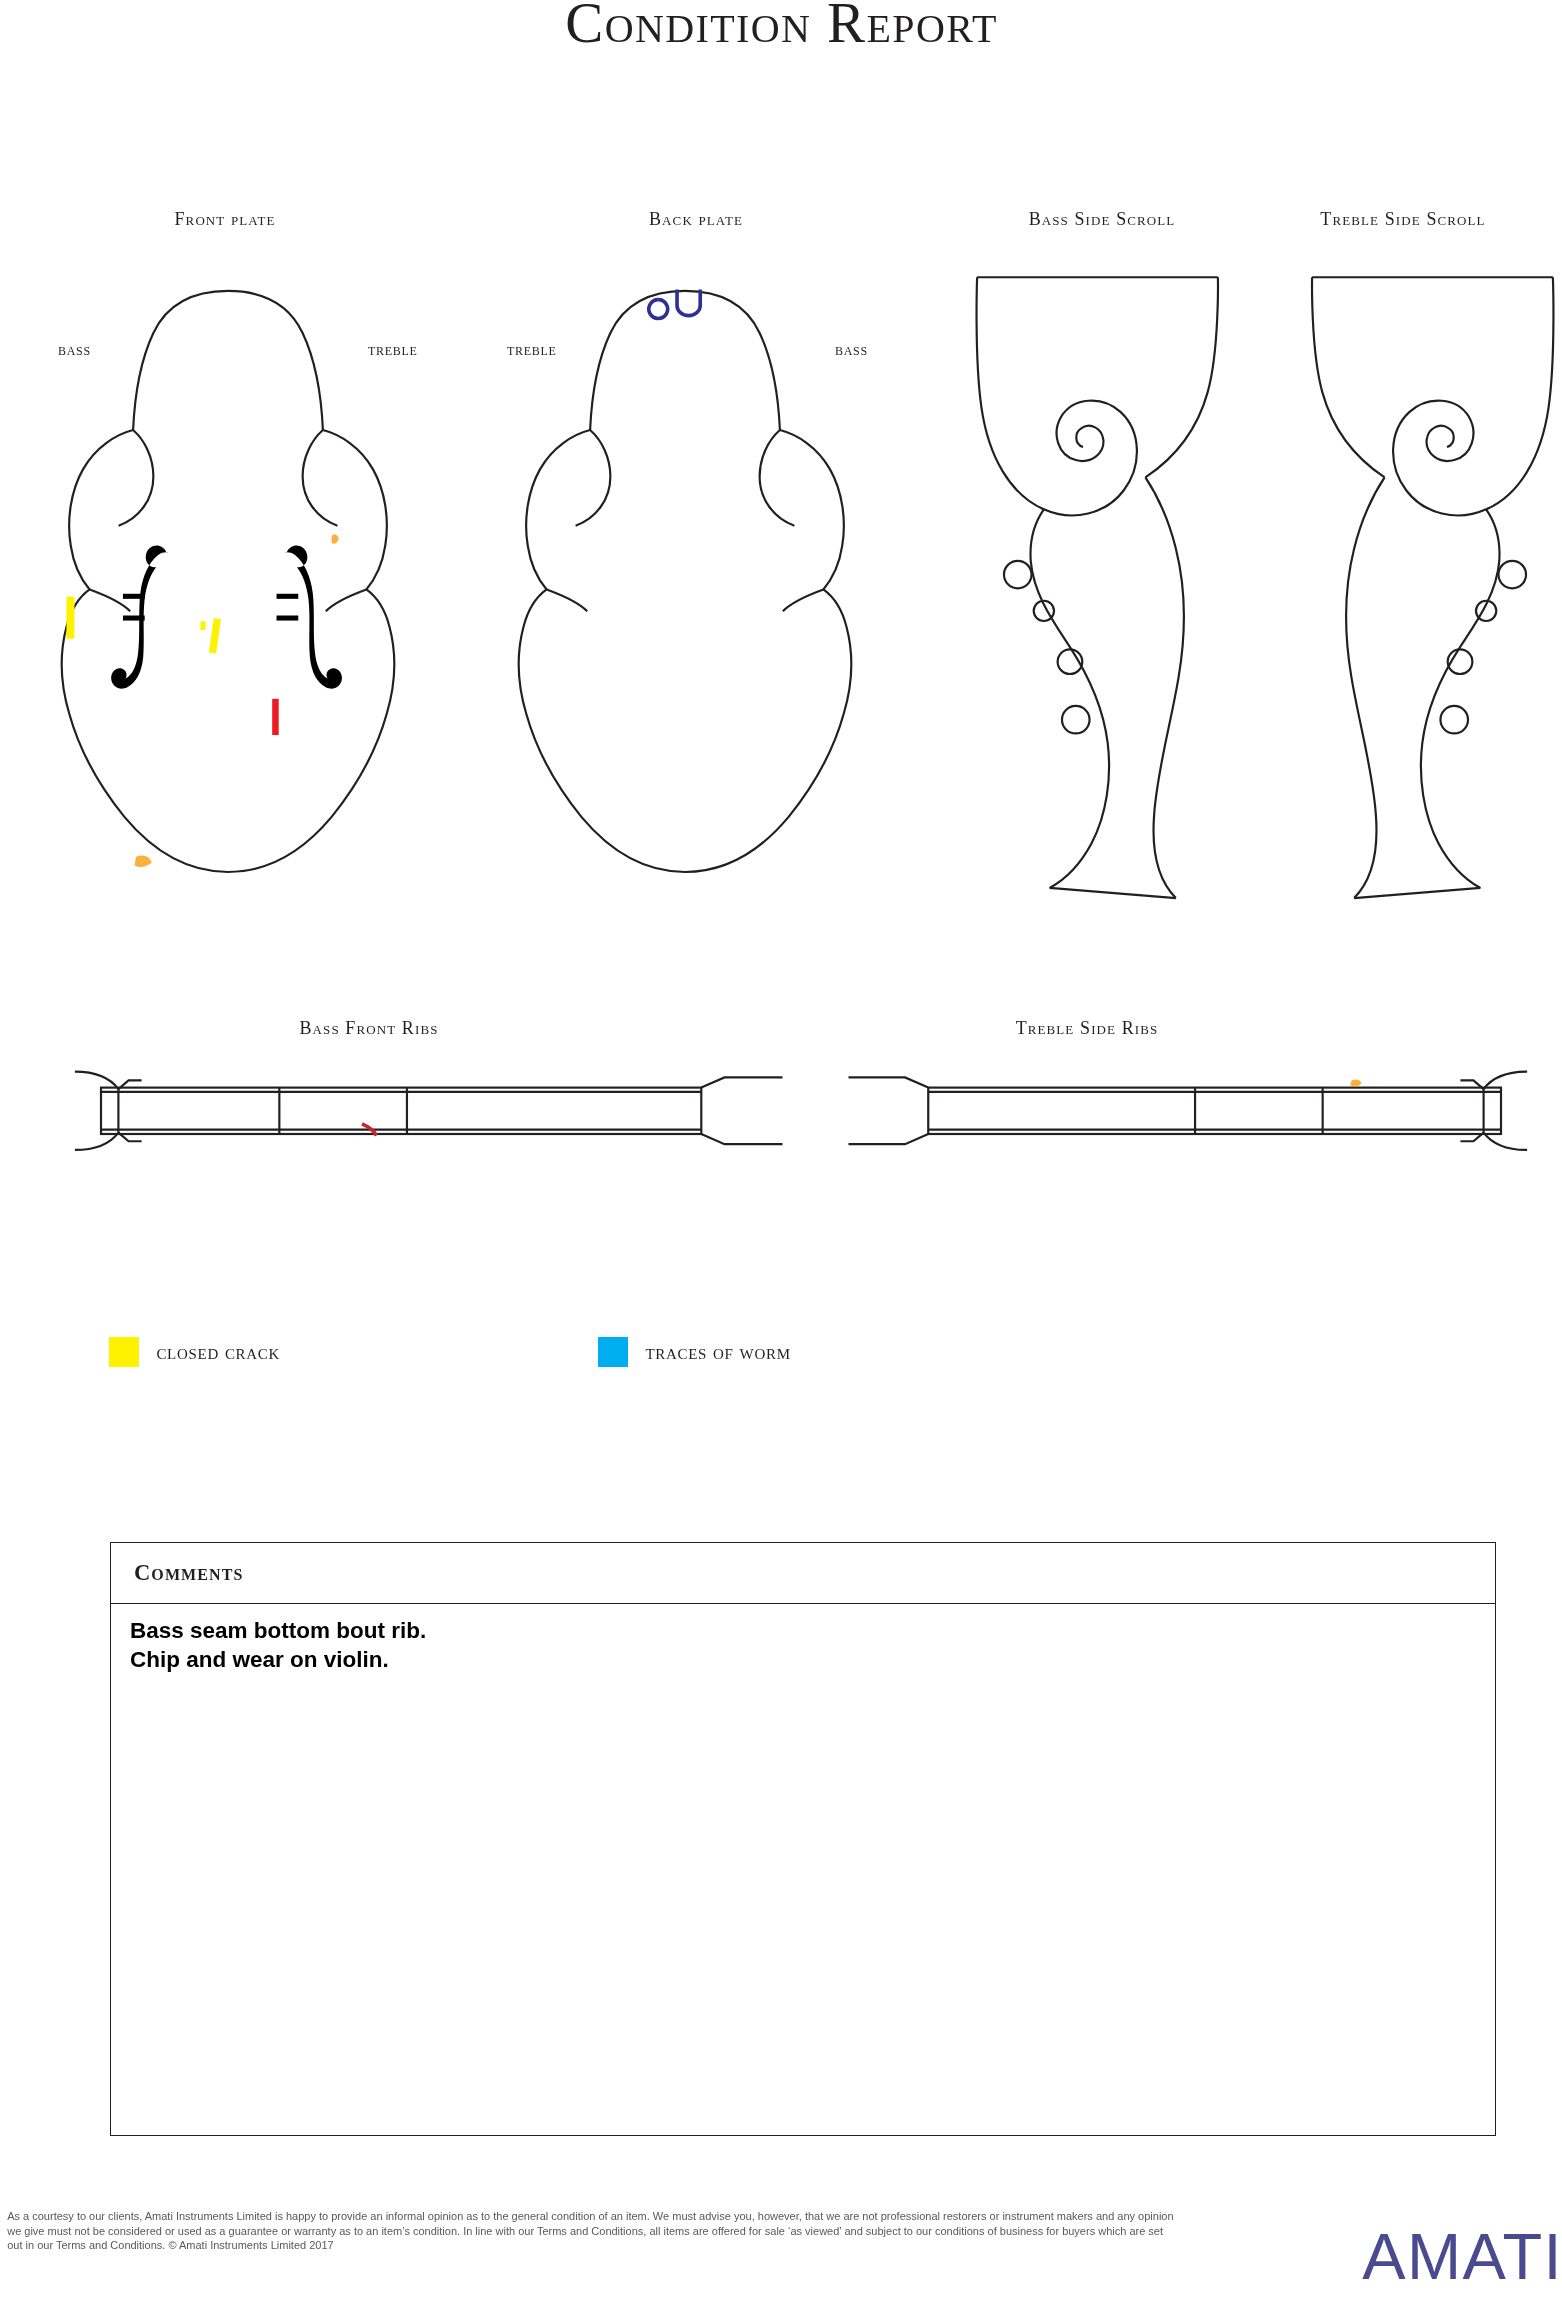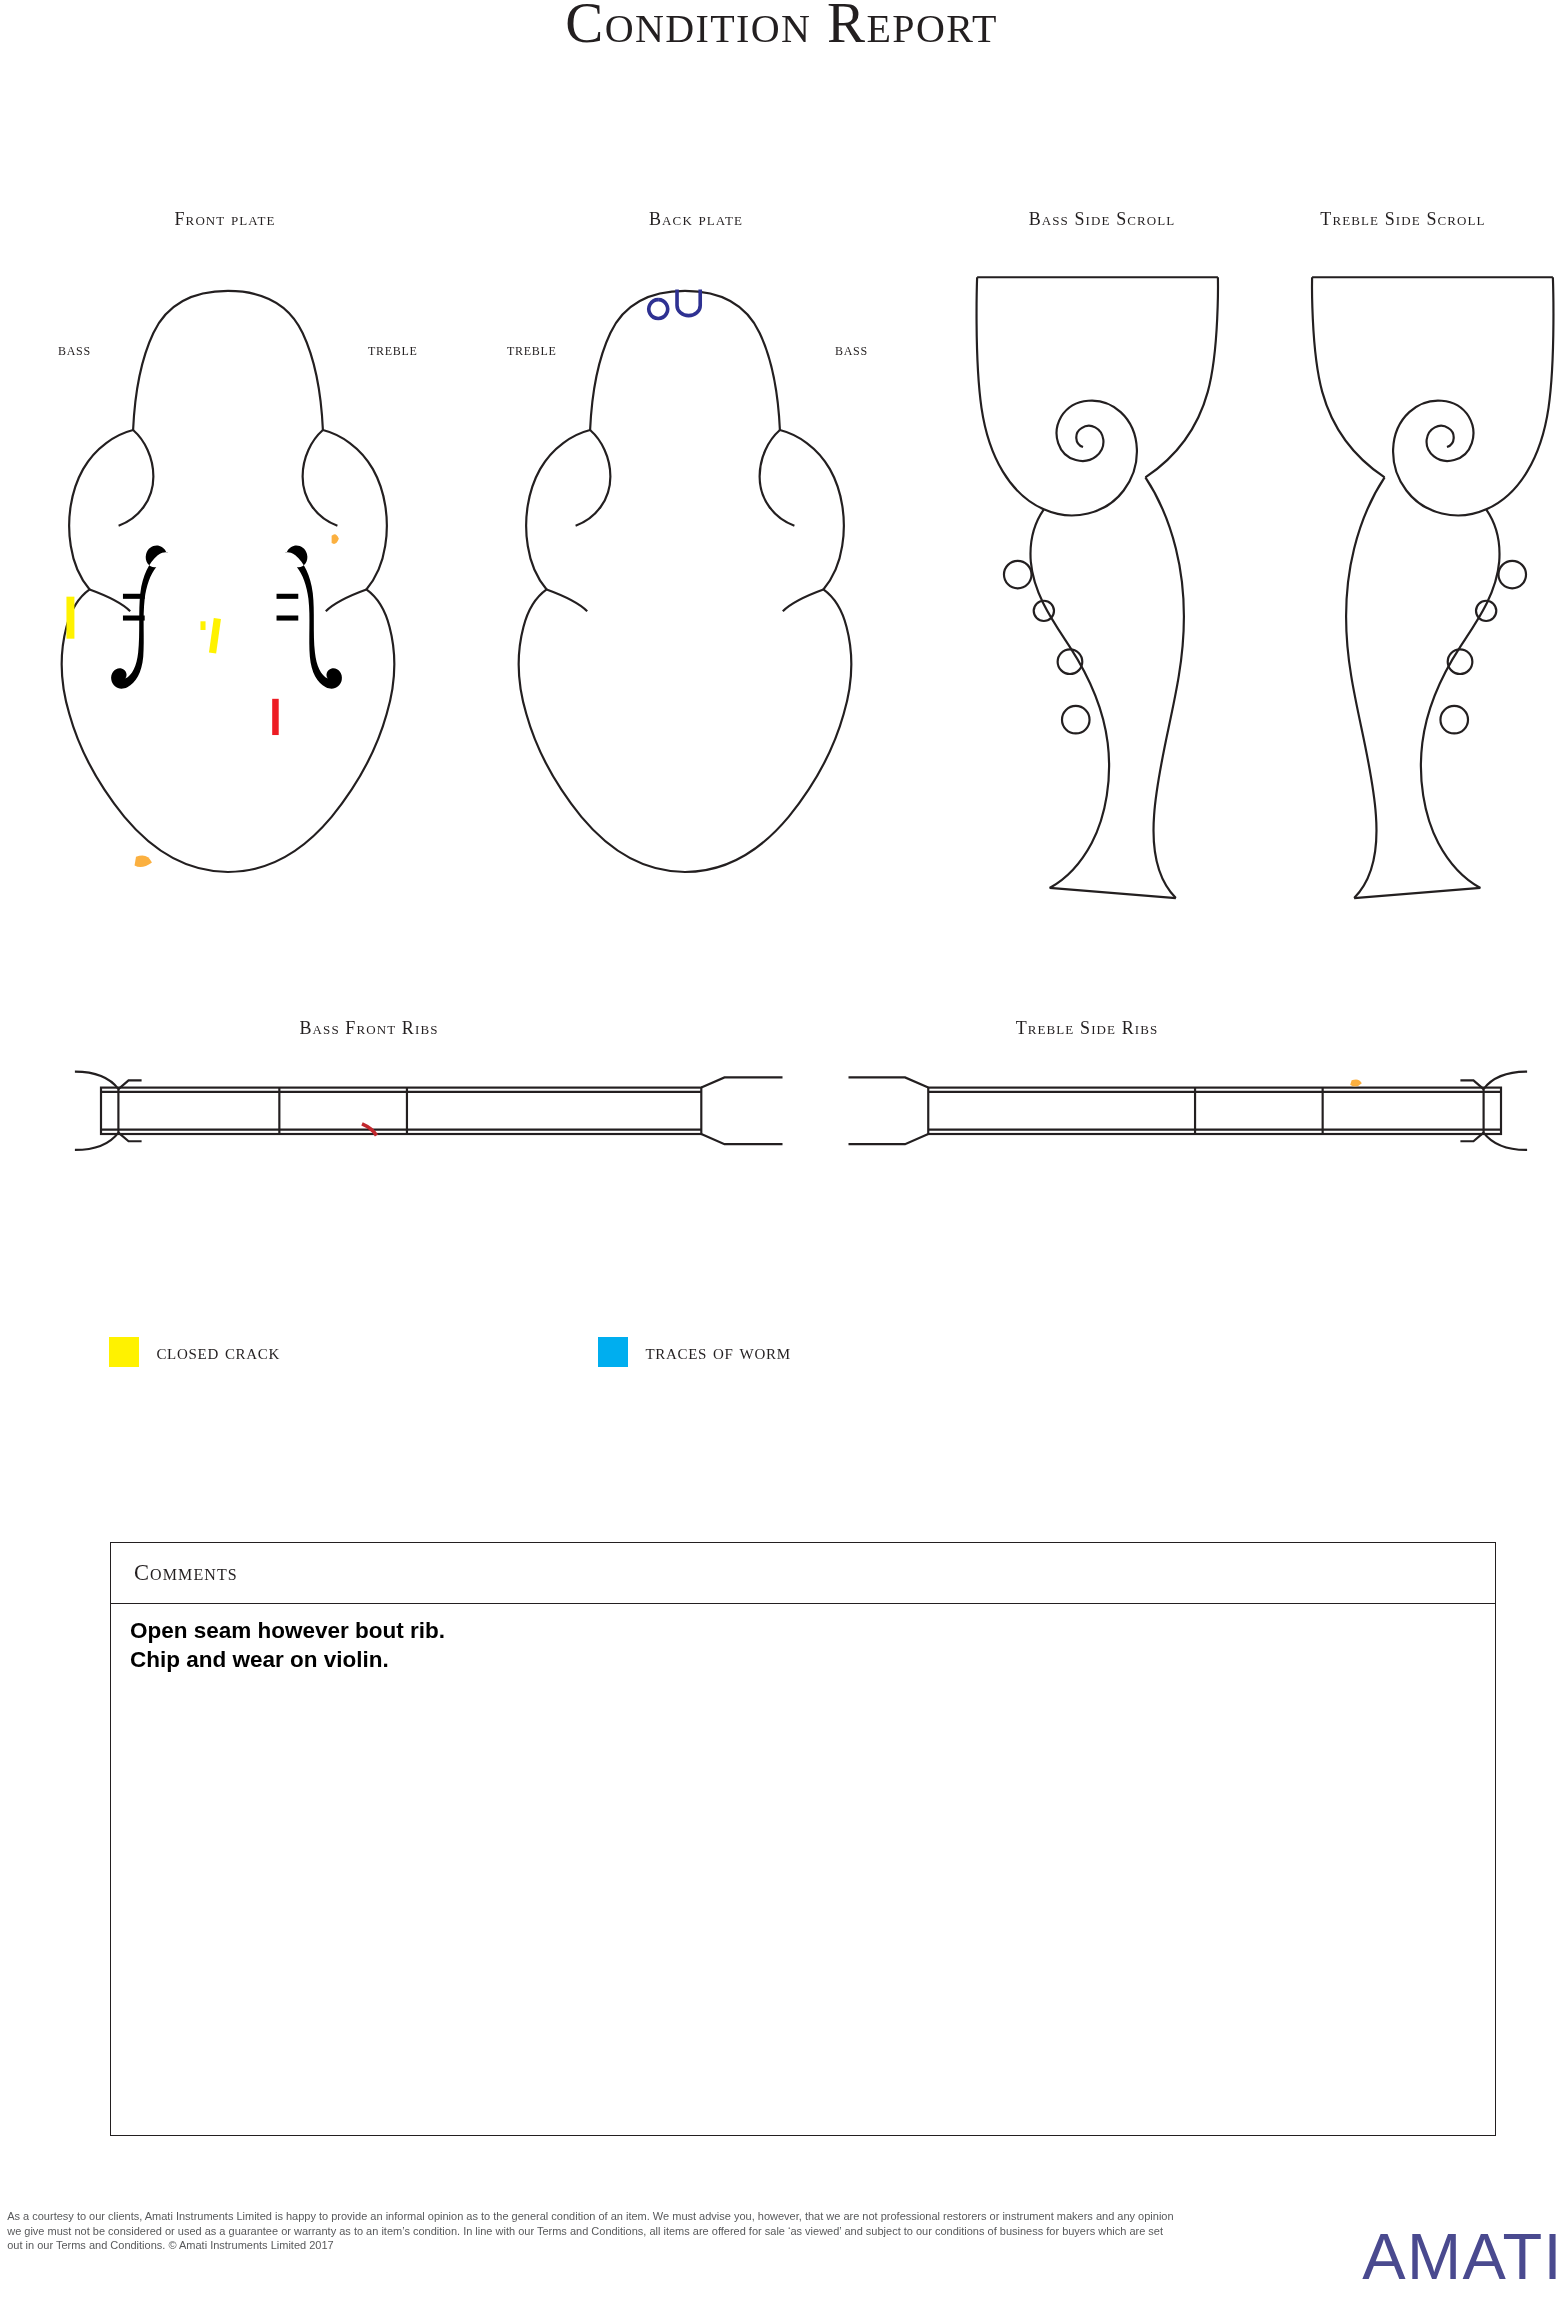--- a/index.html
+++ b/index.html
@@ -107,20 +107,21 @@
     align-items: center;
     padding-left: 23px;
     box-sizing: border-box;
   }
   .comments-head-label {
     font-family: "Liberation Serif", serif;
     font-variant: small-caps;
     font-size: 22.5px;
     letter-spacing: 1.1px;
     color: #231f20;
+    font-weight: bold;
   }
   .comments-body {
     padding: 11.6px 19px;
     font-family: "Liberation Sans", sans-serif;
     font-size: 22.5px;
     font-weight: 700;
     line-height: 1.32;
     color: #000000;
     white-space: pre-line;
   }
@@ -380,19 +381,19 @@
       <span class="swatch" style="background:#00aeef;"></span>
       <span class="legend-text">traces of worm</span>
     </div>
   </div>
 </div>
 
 <div class="comments-box">
   <div class="comments-head">
     <span class="comments-head-label">Comments</span>
   </div>
-  <div class="comments-body">Open seam however bout rib.
+  <div class="comments-body">Bass seam bottom bout rib.
 Chip and wear on violin.</div>
 </div>
 
 <div class="footer-text">As a courtesy to our clients, Amati Instruments Limited is happy to provide an informal opinion as to the general condition of an item. We must advise you, however, that we are not professional restorers or instrument makers and any opinion we give must not be considered or used as a guarantee or warranty as to an item’s condition. In line with our Terms and Conditions, all items are offered for sale ‘as viewed’ and subject to our conditions of business for buyers which are set out in our Terms and Conditions. © Amati Instruments Limited 2017</div>
 <div class="brand">AMATI</div>
 
 
 </body></html>

